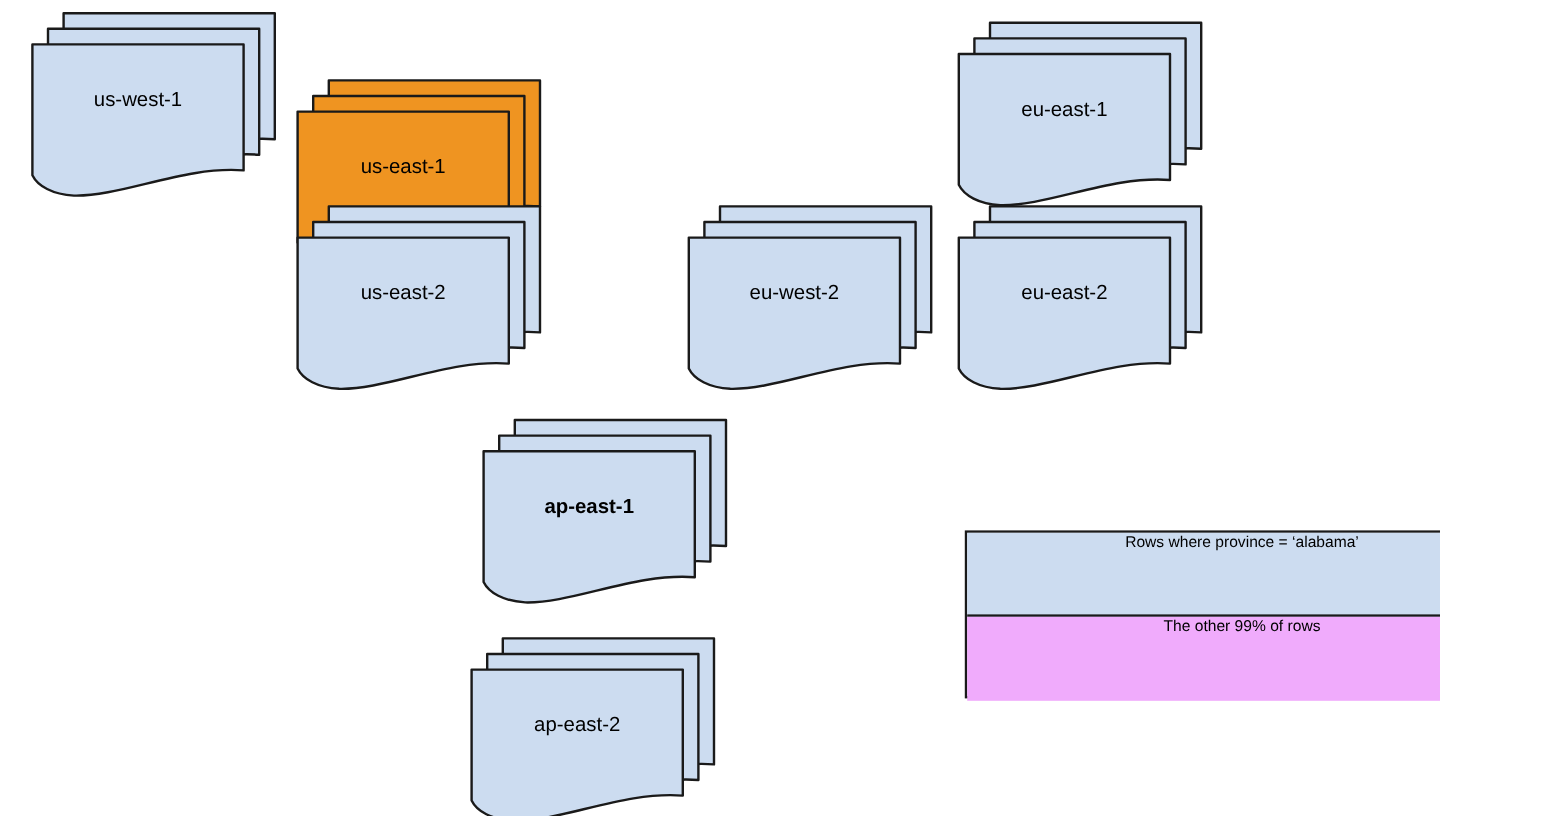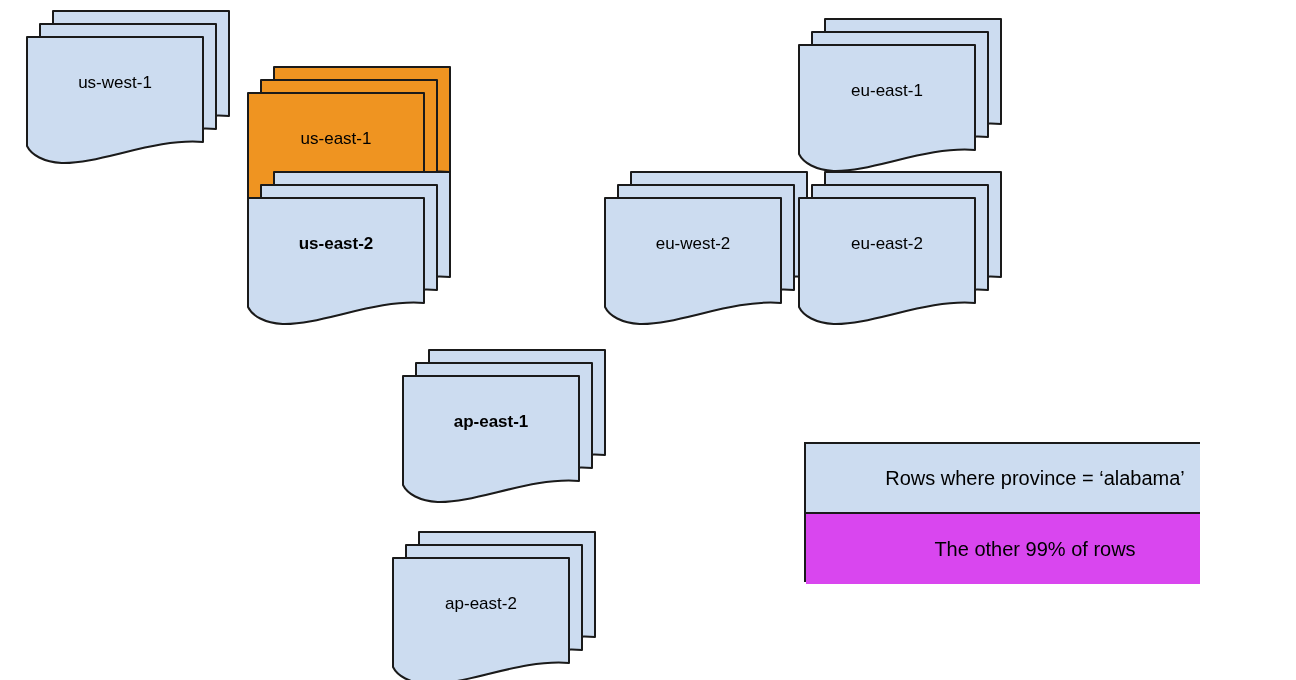--- a/index.html
+++ b/index.html
@@ -33,32 +33,31 @@
   }
   .legend {
     position: absolute;
     box-sizing: border-box;
     border: 2px solid #1a1a1a;
     background: #ffffff;
   }
   .legend-row {
     box-sizing: border-box;
     display: flex;
-    align-items: center;
     justify-content: center;
     font-family: "Liberation Sans", sans-serif;
-    font-size: 20px;
+    font-size: 13px;
     color: #000000;
   }
   .legend-row.blue {
     background: #ccdcf0;
     border-bottom: 2px solid #1a1a1a;
   }
   .legend-row.orange {
-    background: #d946ef;
+    background: #f0abfc;
   }
 </style>
 </head>
 <body>
 
 <div id="canvas">
     <div class="doc-stack" style="left: 26px; top: 10px;">
       <svg width="208" height="158" viewBox="0 0 208 158">
         <g transform="translate(26,0)">
           <path d="M 1 1 L 177 1 L 177 106 C 128.16 102, 74.75999999999999 128, 35.6 127 C 17.8 126, 5.34 119, 1 110 Z" fill="#ccdcf0" stroke="#1a1a1a" stroke-width="2" stroke-linejoin="round"></path>
@@ -93,35 +92,35 @@
         </g>
         <g transform="translate(13,13)">
           <path d="M 1 1 L 177 1 L 177 106 C 128.16 102, 74.75999999999999 128, 35.6 127 C 17.8 126, 5.34 119, 1 110 Z" fill="#ccdcf0" stroke="#1a1a1a" stroke-width="2" stroke-linejoin="round"></path>
         </g>
         <g transform="translate(0,26)">
           <path d="M 1 1 L 177 1 L 177 106 C 128.16 102, 74.75999999999999 128, 35.6 127 C 17.8 126, 5.34 119, 1 110 Z" fill="#ccdcf0" stroke="#1a1a1a" stroke-width="2" stroke-linejoin="round"></path>
         </g>
         <text class="doc-label" x="89" y="74">eu-east-1</text>
       </svg>
     </div>
-    <div class="doc-stack" style="left: 247px; top: 171px; font-weight: bold;">
+    <div class="doc-stack" style="left: 247px; top: 171px;">
       <svg width="208" height="158" viewBox="0 0 208 158">
         <g transform="translate(26,0)">
           <path d="M 1 1 L 177 1 L 177 106 C 128.16 102, 74.75999999999999 128, 35.6 127 C 17.8 126, 5.34 119, 1 110 Z" fill="#ccdcf0" stroke="#1a1a1a" stroke-width="2" stroke-linejoin="round"></path>
         </g>
         <g transform="translate(13,13)">
           <path d="M 1 1 L 177 1 L 177 106 C 128.16 102, 74.75999999999999 128, 35.6 127 C 17.8 126, 5.34 119, 1 110 Z" fill="#ccdcf0" stroke="#1a1a1a" stroke-width="2" stroke-linejoin="round"></path>
         </g>
         <g transform="translate(0,26)">
           <path d="M 1 1 L 177 1 L 177 106 C 128.16 102, 74.75999999999999 128, 35.6 127 C 17.8 126, 5.34 119, 1 110 Z" fill="#ccdcf0" stroke="#1a1a1a" stroke-width="2" stroke-linejoin="round"></path>
         </g>
         <text class="doc-label" x="89" y="74">us-east-2</text>
       </svg>
     </div>
-    <div class="doc-stack" style="left: 604px; top: 171px;">
+    <div class="doc-stack" style="left: 573px; top: 171px;">
       <svg width="208" height="158" viewBox="0 0 208 158">
         <g transform="translate(26,0)">
           <path d="M 1 1 L 177 1 L 177 106 C 128.16 102, 74.75999999999999 128, 35.6 127 C 17.8 126, 5.34 119, 1 110 Z" fill="#ccdcf0" stroke="#1a1a1a" stroke-width="2" stroke-linejoin="round"></path>
         </g>
         <g transform="translate(13,13)">
           <path d="M 1 1 L 177 1 L 177 106 C 128.16 102, 74.75999999999999 128, 35.6 127 C 17.8 126, 5.34 119, 1 110 Z" fill="#ccdcf0" stroke="#1a1a1a" stroke-width="2" stroke-linejoin="round"></path>
         </g>
         <g transform="translate(0,26)">
           <path d="M 1 1 L 177 1 L 177 106 C 128.16 102, 74.75999999999999 128, 35.6 127 C 17.8 126, 5.34 119, 1 110 Z" fill="#ccdcf0" stroke="#1a1a1a" stroke-width="2" stroke-linejoin="round"></path>
         </g>

